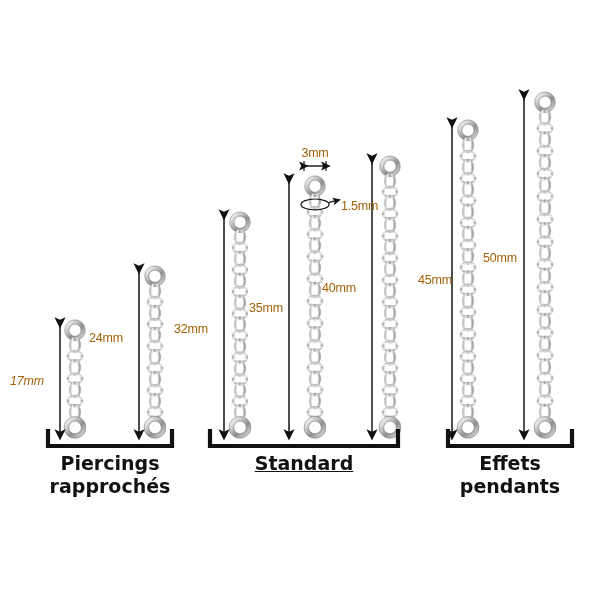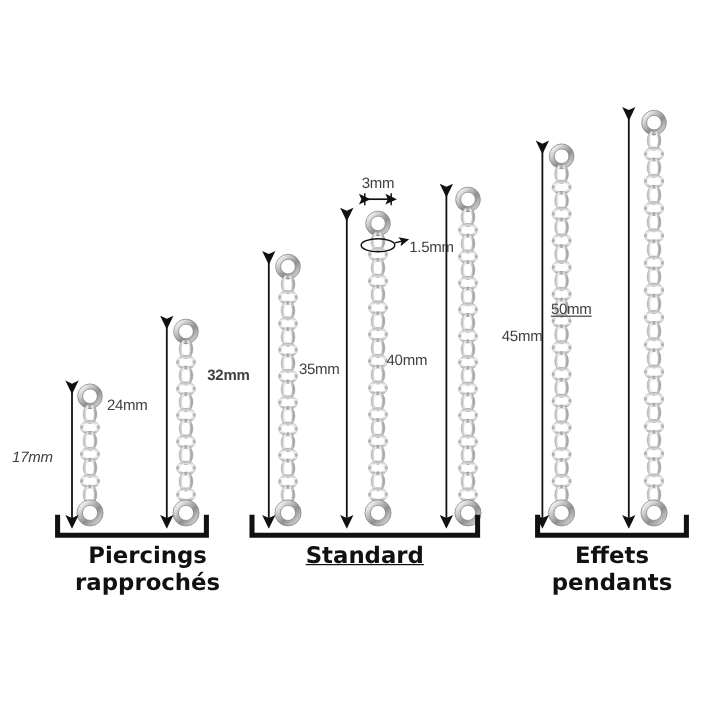--- a/index.html
+++ b/index.html
@@ -1,18 +1,18 @@
 <!DOCTYPE html>
 <html><head>
 <meta charset="utf-8">
 <style>
   html,body{margin:0;padding:0;background:#ffffff;}
   body{width:600px;height:600px;overflow:hidden;font-family:"DejaVu Sans",sans-serif;}
   #stage{position:relative;width:600px;height:600px;background:#fff;}
-  .dim-label{position:absolute;font-family:"Liberation Sans",sans-serif;font-size:12.5px;color:#404040;white-space:nowrap;letter-spacing:-0.2px;}
+  .dim-label{position:absolute;font-family:"Liberation Sans",sans-serif;font-size:12.5px;color:#a16207;white-space:nowrap;letter-spacing:-0.2px;}
   .grp-label{position:absolute;font-family:"DejaVu Sans",sans-serif;font-weight:bold;font-size:19px;color:#111;text-align:center;line-height:1.22;white-space:pre-line;}
   svg{display:block;}
   #art{position:absolute;left:0;top:0;}
 </style>
 </head>
 <body>
 
 <div id="stage">
   <svg id="art" width="600" height="600" viewBox="0 0 600 600">
     <defs>
@@ -371,28 +371,28 @@
     <g id="spec-layer">
         <line x1="304" y1="166" x2="326" y2="166" stroke="#111" stroke-width="1.4" marker-start="url(#ahs)" marker-end="url(#ahs)"></line>
         <line x1="304" y1="161" x2="304" y2="171" stroke="#111" stroke-width="1.2"></line>
         <line x1="326" y1="161" x2="326" y2="171" stroke="#111" stroke-width="1.2"></line>
         <ellipse cx="315" cy="204.39999999999998" rx="14" ry="5.4" fill="none" stroke="#111" stroke-width="1.2"></ellipse>
         <path d="M 329 202.39999999999998 L 337 200.39999999999998" stroke="#111" stroke-width="1.2" fill="none" marker-end="url(#ahs)"></path>
       </g>
   </svg>
 
   <div id="labels-layer">
-      <div class="grp-label" style="left: 0px; top: 452px; width: 220px; margin-left: 13px;">Piercings
+      <div class="grp-label" style="left: 0px; top: 452px; width: 220px;">Piercings
 rapprochés</div>
       <div class="dim-label" style="left: 44px; top: 381px; transform: translate(-100%, -50%); font-style: italic;">17mm</div>
       <div class="dim-label" style="left: 123px; top: 338px; transform: translate(-100%, -50%);">24mm</div>
       <div class="grp-label" style="left: 194px; top: 452px; width: 220px; text-decoration: underline;">Standard</div>
-      <div class="dim-label" style="left: 208px; top: 313px; transform: translate(-100%, -50%); font-weight: bold;">32mm</div>
+      <div class="dim-label" style="left: 208px; top: 329px; transform: translate(-100%, -50%);">32mm</div>
       <div class="dim-label" style="left: 283px; top: 308px; transform: translate(-100%, -50%); text-align: right;">35mm</div>
-      <div class="dim-label" style="left: 356px; top: 300px; transform: translate(-100%, -50%);">40mm</div>
+      <div class="dim-label" style="left: 356px; top: 288px; transform: translate(-100%, -50%);">40mm</div>
       <div class="grp-label" style="left: 400px; top: 452px; width: 220px;">Effets
 pendants</div>
       <div class="dim-label" style="left: 452px; top: 280px; transform: translate(-100%, -50%);">45mm</div>
-      <div class="dim-label" style="left: 493px; top: 258px; transform: translate(-100%, -50%); text-decoration: underline;">50mm</div>
+      <div class="dim-label" style="left: 517px; top: 258px; transform: translate(-100%, -50%);">50mm</div>
       <div class="dim-label" style="left: 315px; top: 153px; transform: translate(-50%, -50%);">3mm</div>
       <div class="dim-label" style="left: 341px; top: 206px; transform: translate(0px, -50%);">1.5mm</div>
     </div>
 </div>
 
 </body></html>

